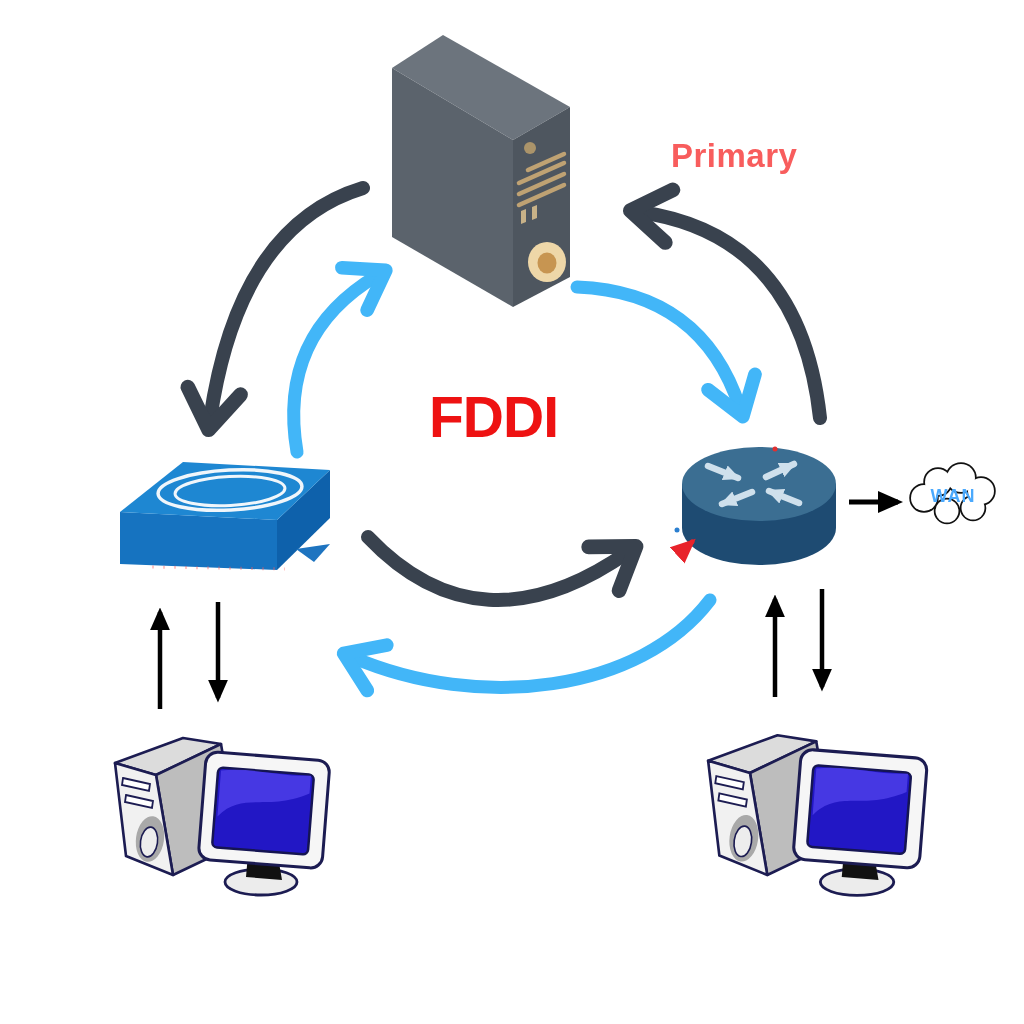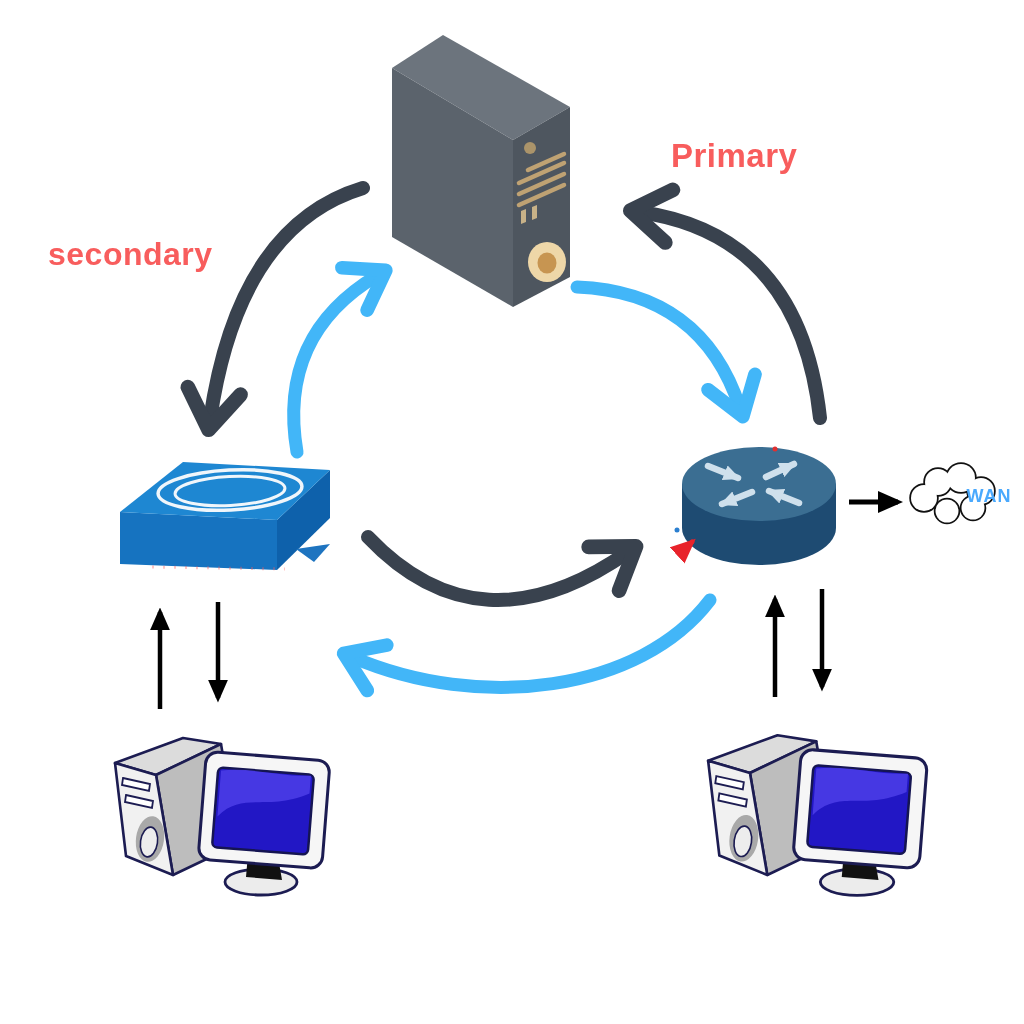--- a/index.html
+++ b/index.html
@@ -5,21 +5,21 @@
   html,body{margin:0;padding:0;background:#ffffff;}
   .canvas{
     position:relative;width:1024px;height:1024px;background:#ffffff;
     overflow:hidden;font-family:"Liberation Sans", sans-serif;
   }
   .canvas svg{position:absolute;left:0;top:0;}
   .label{position:absolute;line-height:1;white-space:nowrap;text-align:right;}
   .label-secondary{left:48px;top:238px;font-size:32px;font-weight:700;color:#f85d5d;letter-spacing:.5px;}
   .label-primary{left:671px;top:139px;font-size:33px;font-weight:700;color:#f85d5d;letter-spacing:.5px;}
   .label-fddi{left:429px;top:389px;font-size:57px;font-weight:700;color:#ee1212;letter-spacing:-1px;}
-  .label-wan{left:923px;top:487px;width:60px;text-align:center;font-size:18px;font-weight:700;color:#4aa9fd;letter-spacing:1px;margin-left:36px;}
+  .label-wan{left:923px;top:487px;width:60px;text-align:center;font-size:18px;font-weight:700;color:#4aa9fd;letter-spacing:1px;}
 </style>
 </head>
 <body>
 
 <div class="canvas">
 
 <svg width="1024" height="1024" viewBox="0 0 1024 1024">
   <defs>
     <marker id="chevDark" viewBox="0 0 5 5" refX="3.0" refY="2.5" markerWidth="5" markerHeight="5" orient="auto">
       <path d="M0.9,0.6 L3.7,2.5 L0.9,4.4" fill="none" stroke="#39424e" stroke-width="1.05" stroke-linecap="round" stroke-linejoin="round"></path>
@@ -135,17 +135,17 @@
   </g>
   <g stroke="#000000" stroke-width="4.5">
     <line x1="775" y1="697" x2="775" y2="599" marker-end="url(#triBlack)"></line>
     <line x1="822" y1="589" x2="822" y2="687" marker-end="url(#triBlack)"></line>
   </g>
 
   <use href="#pc" transform="translate(108,726)"></use>
   <use href="#pc" transform="translate(701,723) scale(1.02)"></use>
 </svg>
 
-<div class="label label-secondary">secondary</div>
 <div class="label label-primary">Primary</div>
+<div class="label label-fddi">FDDI</div>
 <div class="label label-wan">WAN</div>
 
 </div>
 
 </body></html>

